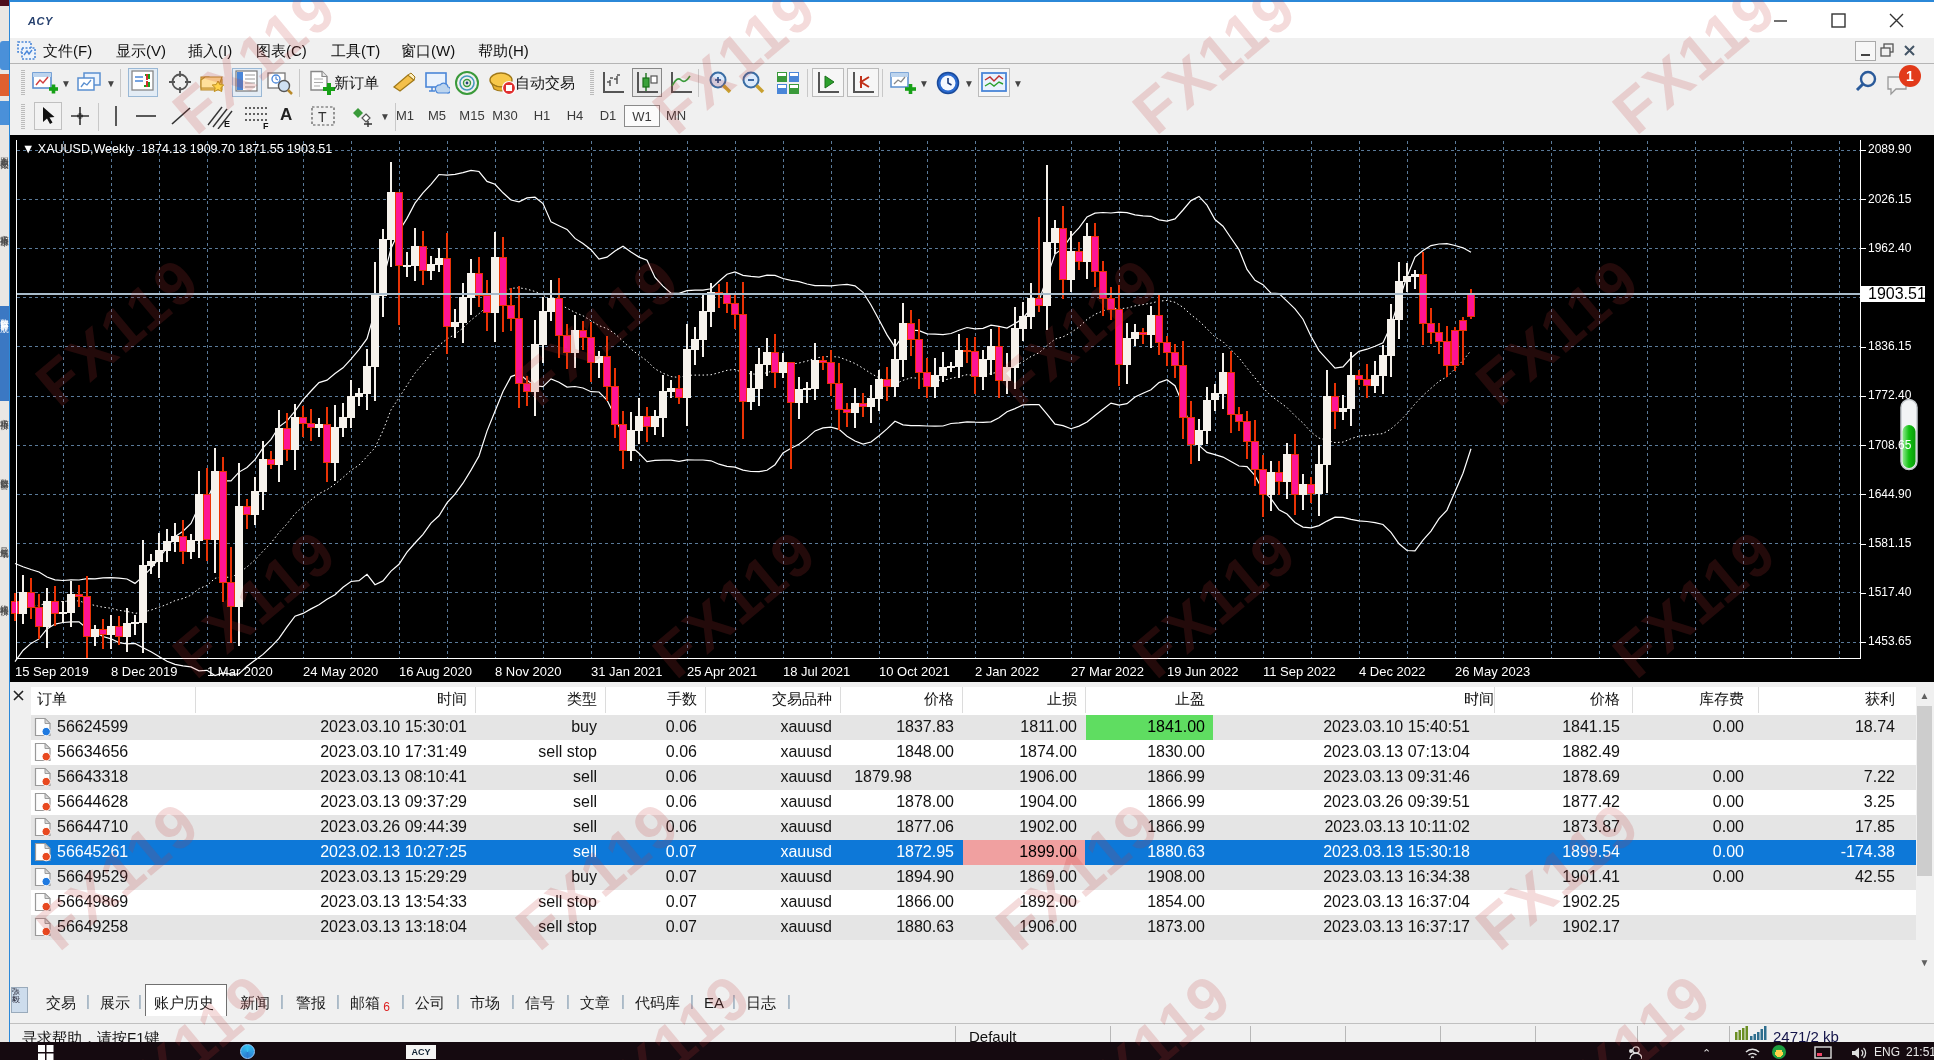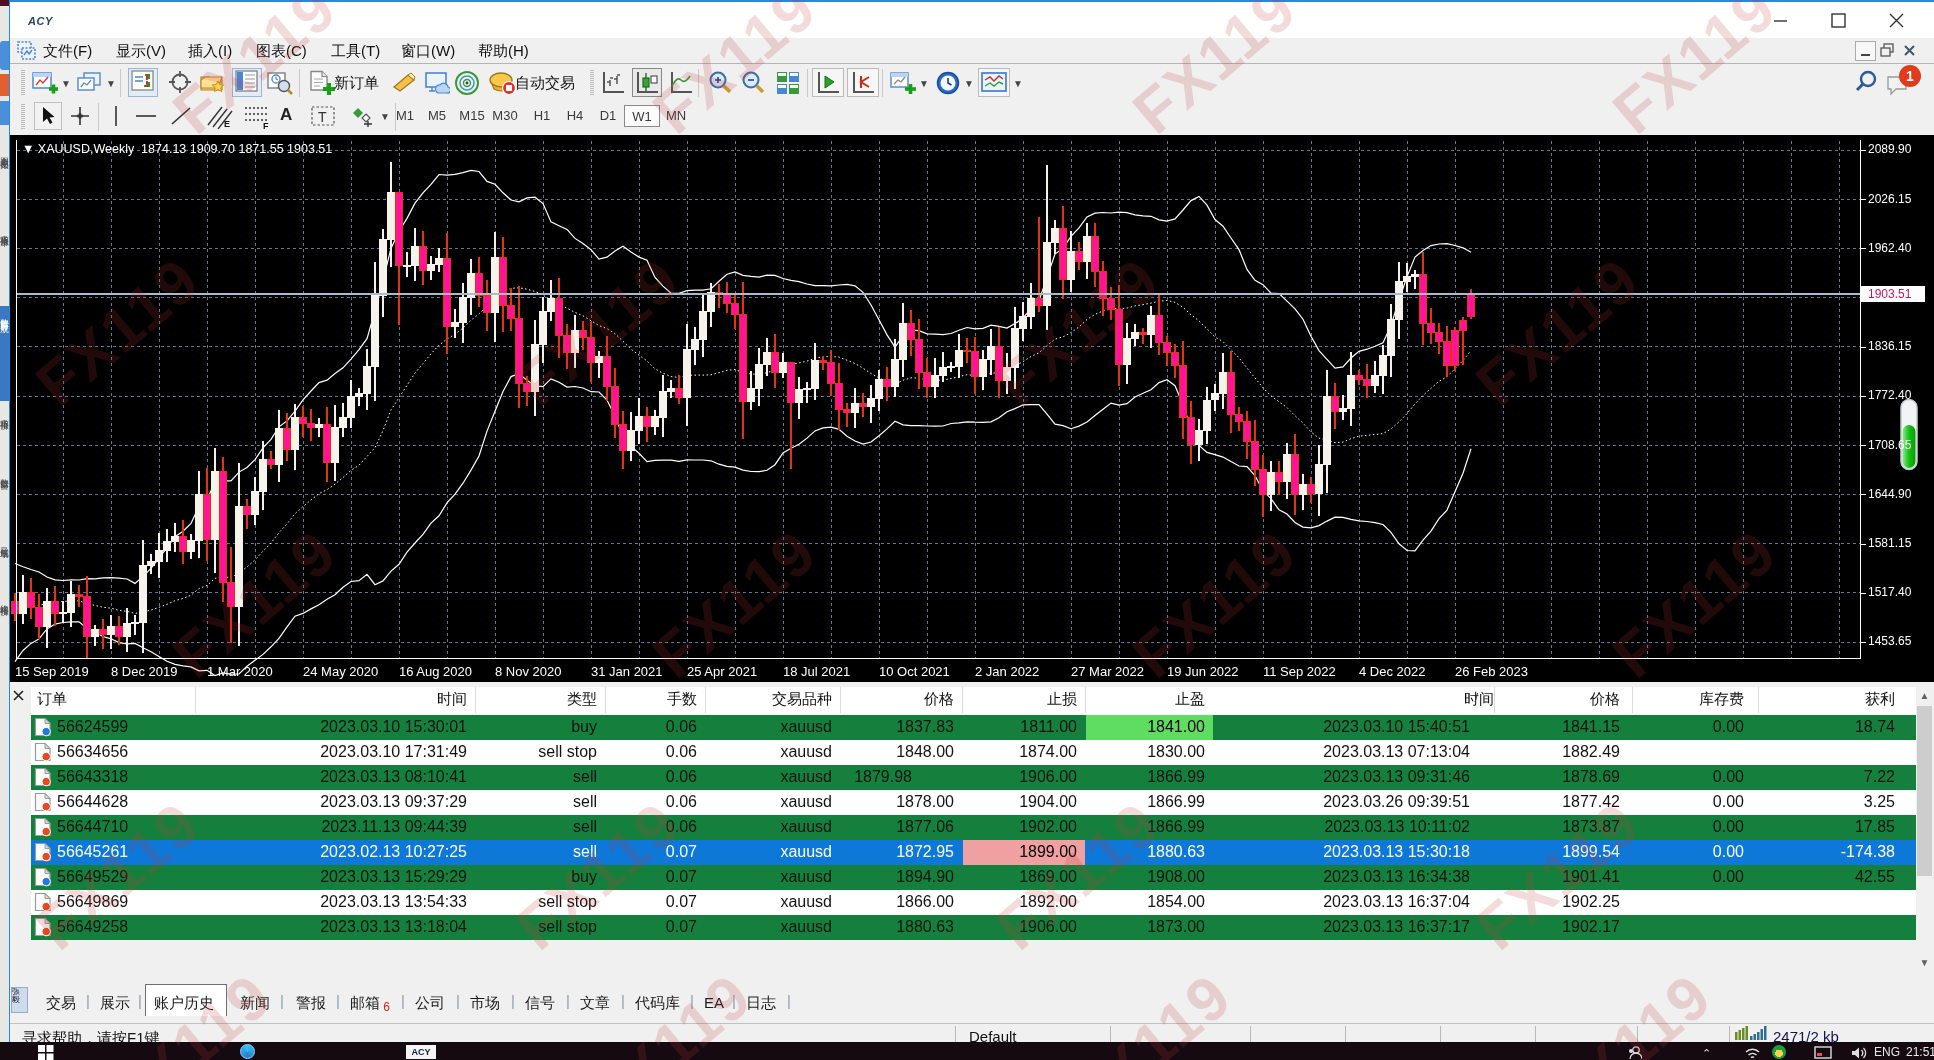--- a/index.html
+++ b/index.html
@@ -16,28 +16,28 @@
 .toolbar { position:absolute; left:0; top:65px; width:100%; height:68px; background:#f0f0f0; }
 .tsep { position:absolute; width:1px; height:28px; background:#c8c8c8; }
 .grip { position:absolute; width:4px; height:26px; background-image:repeating-linear-gradient(#bbb 0 1px, transparent 1px 2px); }
 .tf { position:absolute; top:40px; width:36px; height:22px; font-size:13px; color:#3a3a3a; text-align:center; line-height:22px; }
 .tf.on { background:#fbfbfb; border:1px solid #8a8a8a; }
 .ttxt { position:absolute; font-size:15px; color:#111; }
 
 #chart { position:absolute; left:10px; top:135px; width:1924px; height:547px; background:#000; }
 .pl { position:absolute; left:1868px; font-size:12px; color:#fff; }
 .ptick { position:absolute; left:1860px; width:6px; height:1px; background:#fff; }
-.cptag { position:absolute; left:1861px; top:286px; width:64px; height:16px; background:#fff; color:#be185d; font-size:12px; padding-left:7px; line-height:16px; }
+.cptag { position:absolute; left:1861px; top:286px; width:64px; height:16px; background:#fff; color:#000000; font-size:16px; padding-left:7px; line-height:16px; }
 .dl { position:absolute; top:664px; font-size:13px; color:#fff; white-space:nowrap; }
 .info { position:absolute; left:22px; top:142px; font-size:12.5px; color:#fff; }
 
 #toolbox { position:absolute; left:0; top:682px; width:1934px; height:305px; background:#f0f0f0; }
 .thead { position:absolute; left:31px; top:687px; width:1885px; height:28px; background:#fff; font-size:15px; color:#111; }
 .trow { position:absolute; left:31px; width:1885px; height:25px; font-size:16px; color:#131313; }
-.trow.odd { background:#15803d; }
+.trow.odd { background:#e5e5e5; }
 .trow.even { background:#ffffff; }
 .trow.sel { background:#0d78d8; color:#fff; }
 .cl { position:absolute; top:3px; }
 .cr { position:absolute; top:3px; }
 .ic { position:absolute; left:0; top:0; width:24px; height:25px; }
 .hlc { position:absolute; top:0; height:25px; }
 .hsep { position:absolute; top:0; width:1px; height:26px; background:#dcdcdc; }
 .sumrow { position:absolute; left:31px; top:940px; width:1885px; height:25px; background:#c6c6c6; font-size:15.5px; color:#000; font-weight:bold; }
 
 #tabs { position:absolute; left:0; top:984px; width:1934px; height:32px; background:#f0f0f0; font-size:15px; color:#1a1a1a; }
@@ -824,21 +824,21 @@
 <div class="dl" style="left:495px">8 Nov 2020</div>
 <div class="dl" style="left:591px">31 Jan 2021</div>
 <div class="dl" style="left:687px">25 Apr 2021</div>
 <div class="dl" style="left:783px">18 Jul 2021</div>
 <div class="dl" style="left:879px">10 Oct 2021</div>
 <div class="dl" style="left:975px">2 Jan 2022</div>
 <div class="dl" style="left:1071px">27 Mar 2022</div>
 <div class="dl" style="left:1167px">19 Jun 2022</div>
 <div class="dl" style="left:1263px">11 Sep 2022</div>
 <div class="dl" style="left:1359px">4 Dec 2022</div>
-<div class="dl" style="left:1455px">26 Feb 2023</div>
+<div class="dl" style="left:1455px">26 May 2023</div>
 
  <div id="toolbox">
    <div style="position:absolute;left:12px;top:6px;width:13px;height:13px"><svg width="13" height="13">
           <path d="M2 2 L11 11 M11 2 L2 11" stroke="#222" stroke-width="1.6"></path>
         </svg></div>
 
  </div>
  <div class="thead">
       <div class="cl" style="left:6px">订单</div>
       <div class="cr" style="right:1449px">时间</div>
@@ -952,21 +952,21 @@
     </div>
 <div class="trow odd" style="top:815px">
       <div class="ic">
         <svg width="18" height="20" viewBox="0 0 18 20" style="position:absolute;left:3px;top:2px">
           <path d="M1.5 1.5 H11 L16 6.5 V18.5 H1.5 Z" fill="#fdfdfd" stroke="#9a9a9a" stroke-width="1.2"></path>
           <path d="M11 1.5 V6.5 H16 Z" fill="#d8d8d8" stroke="#9a9a9a" stroke-width="1"></path>
           <circle cx="12.2" cy="14.6" r="4.2" fill="#e8491f" stroke="#fff" stroke-width="1"></circle>
         </svg>
       </div>
       <div class="cl" style="left:26px">56644710</div>
-      <div class="cr" style="right:1449px">2023.11.13 09:44:39</div>
+      <div class="cr" style="right:1449px">2023.03.26 09:44:39</div>
       <div class="cr" style="right:1319px">sell</div>
       <div class="cr" style="right:1219px">0.06</div>
       <div class="cr" style="right:1084px">xauusd</div>
       <div class="cr" style="right:962px">1877.06</div>
       <div class="cr" style="right:839px">1902.00</div>
       <div class="cr" style="right:711px">1866.99</div>
       <div class="cr" style="right:446px">2023.03.13 10:11:02</div>
       <div class="cr" style="right:296px">1873.87</div>
       <div class="cr" style="right:172px">0.00</div>
       <div class="cr" style="right:21px">17.85</div>

